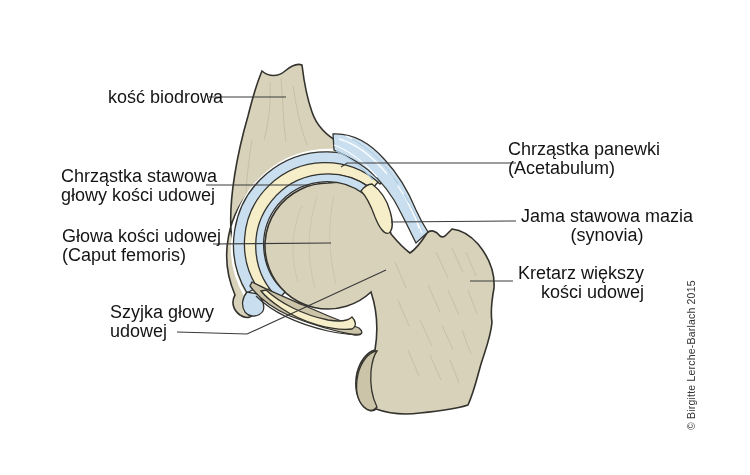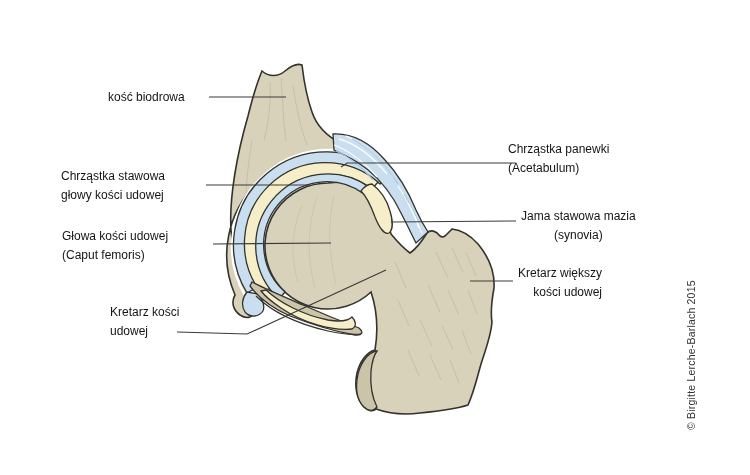--- a/index.html
+++ b/index.html
@@ -10,21 +10,21 @@
   .bone-shade{fill:var(--bone-shade);stroke:var(--outline);stroke-width:1.3;}
   .blue{fill:var(--cartilage-blue);stroke:var(--outline);stroke-width:1.3;}
   .cream{fill:var(--synovia-cream);stroke:var(--outline);stroke-width:1.3;}
   .white-gap{stroke:#ffffff;stroke-width:2.5;fill:none;}
   .leader{stroke:var(--leader-line);stroke-width:1.1;fill:none;}
   .texture{stroke:#c3bca0;stroke-width:1;fill:none;opacity:.85;}
   .texture2{stroke:#cac3a8;stroke-width:1;fill:none;opacity:.9;}
   .stripe-w{stroke:#ffffff;stroke-width:1.3;fill:none;opacity:.9;}
   .stripe-b{stroke:#abc9df;stroke-width:1.2;fill:none;}
   .outline-only{stroke:var(--outline);stroke-width:1.2;fill:none;}
-  .lbl{position:absolute;font-size:12px;line-height:19px;color:var(--label-text);white-space:nowrap;}
+  .lbl{position:absolute;font-size:18px;line-height:19px;color:var(--label-text);white-space:nowrap;}
   .credit{position:absolute;left:685px;top:430px;transform:rotate(-90deg);transform-origin:0 0;
           font-size:10.5px;letter-spacing:.2px;color:#333;white-space:nowrap;}
 </style>
 </head>
 <body>
 
 <div id="stage">
 
   <svg width="750" height="475" viewBox="0 0 750 475">
 
@@ -182,21 +182,21 @@
     <div>Chrząstka stawowa</div>
     <div>głowy kości udowej</div>
   </div>
 
   <div class="lbl" style="left:62px;top:227px;">
     <div>Głowa kości udowej</div>
     <div>(Caput femoris)</div>
   </div>
 
   <div class="lbl" style="left:110px;top:303px;">
-    <div>Kretarz kości</div>
+    <div>Szyjka głowy</div>
     <div>udowej</div>
   </div>
 
   <div class="lbl" style="left:508px;top:140px;">
     <div>Chrząstka panewki</div>
     <div>(Acetabulum)</div>
   </div>
 
   <div class="lbl" style="left:521px;top:207px;text-align:center;">
     <div>Jama stawowa mazia</div>

